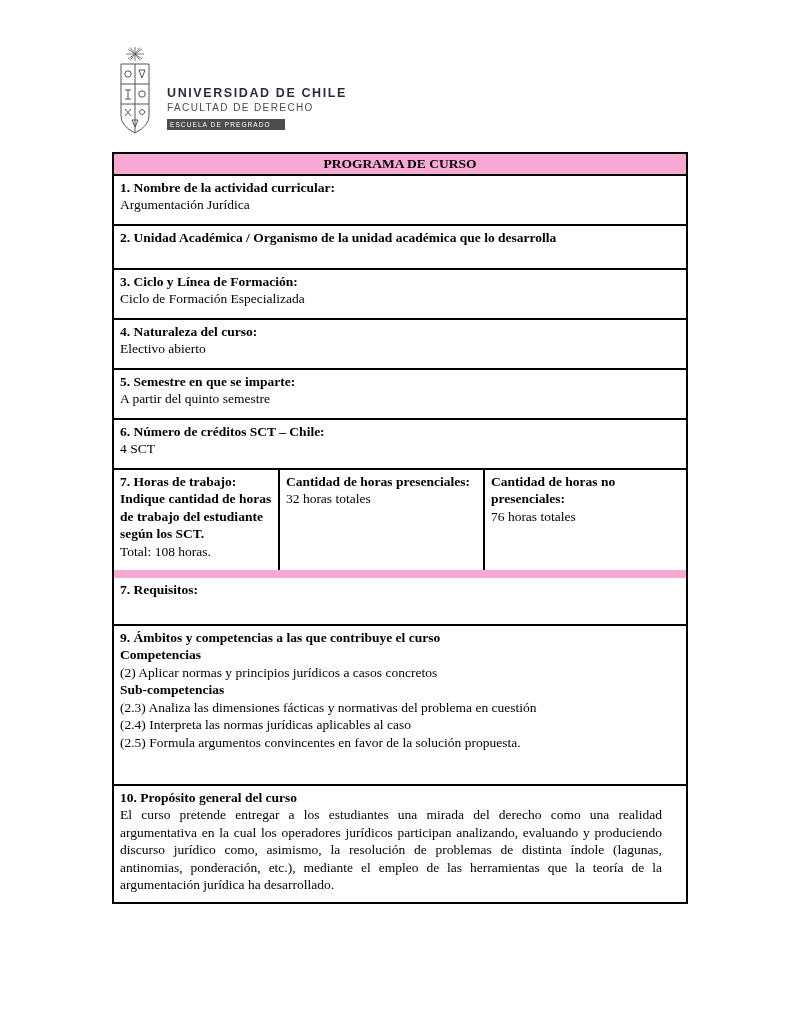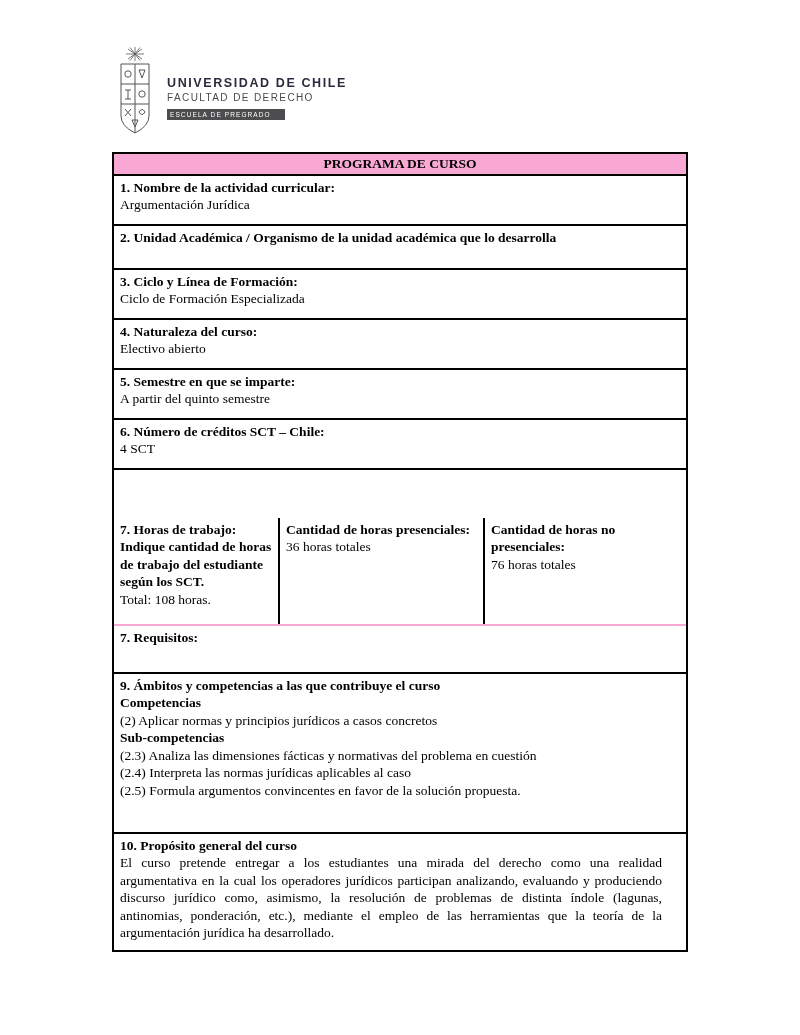--- a/index.html
+++ b/index.html
@@ -8,21 +8,21 @@
     width:800px; height:1035px; position:relative;
     font-family:"Liberation Serif", serif;
     color:#000;
   }
   
   .logo-wrap {
     position:absolute; left:113px; top:46px;
     display:flex; align-items:flex-start;
   }
   .crest { width:44px; height:90px; margin-right:10px; }
-  .logo-text { margin-top:30px; }
+  .logo-text { margin-top:40px; }
   .logo-university {
     font-family:"Liberation Sans", sans-serif;
     font-size:12.5px; font-weight:bold; letter-spacing:1.6px;
     color:#2b2b3f;
   }
   .logo-faculty {
     font-family:"Liberation Sans", sans-serif;
     font-size:10px; letter-spacing:1.4px;
     color:#4a4a4a; margin-top:2px;
   }
@@ -56,23 +56,22 @@
   .val { display:block; }
   .r-std { min-height:50px; }
   .r-2   { min-height:44px; }
   .r-8   { min-height:48px; }
   .r-9   { min-height:160px; }
   .r-10  { min-height:114px; padding-bottom:8px; }
   
   .hours-row {
     display:grid;
     grid-template-columns:166px 205px 1fr;
-    border-bottom:2px solid #f9a8d4;
+    border-bottom:8px solid #f9a8d4;
     min-height:108px;
-    margin-top:48px;
   }
   .hours-cell {
     padding:3px 6px;
     border-right:2px solid #000;
   }
   .hours-cell:last-child { border-right:none;border-radius:19px; }
   .just { text-align:justify; display:block; }
 </style>
 </head>
 <body>
@@ -144,21 +143,21 @@
     <span class="val">4 SCT</span>
   </div>
 
   <div class="hours-row">
     <div class="hours-cell">
       <span class="lbl">7. Horas de trabajo: Indique cantidad de horas de trabajo del estudiante según los SCT.</span>
       <span class="val">Total: 108 horas.</span>
     </div>
     <div class="hours-cell">
       <span class="lbl">Cantidad de horas presenciales:</span>
-      <span class="val">36 horas totales</span>
+      <span class="val">32 horas totales</span>
     </div>
     <div class="hours-cell">
       <span class="lbl">Cantidad de horas no presenciales:</span>
       <span class="val">76 horas totales</span>
     </div>
   </div>
 
   <div class="t-row r-8">
     <span class="lbl">7. Requisitos:</span>
   </div>

